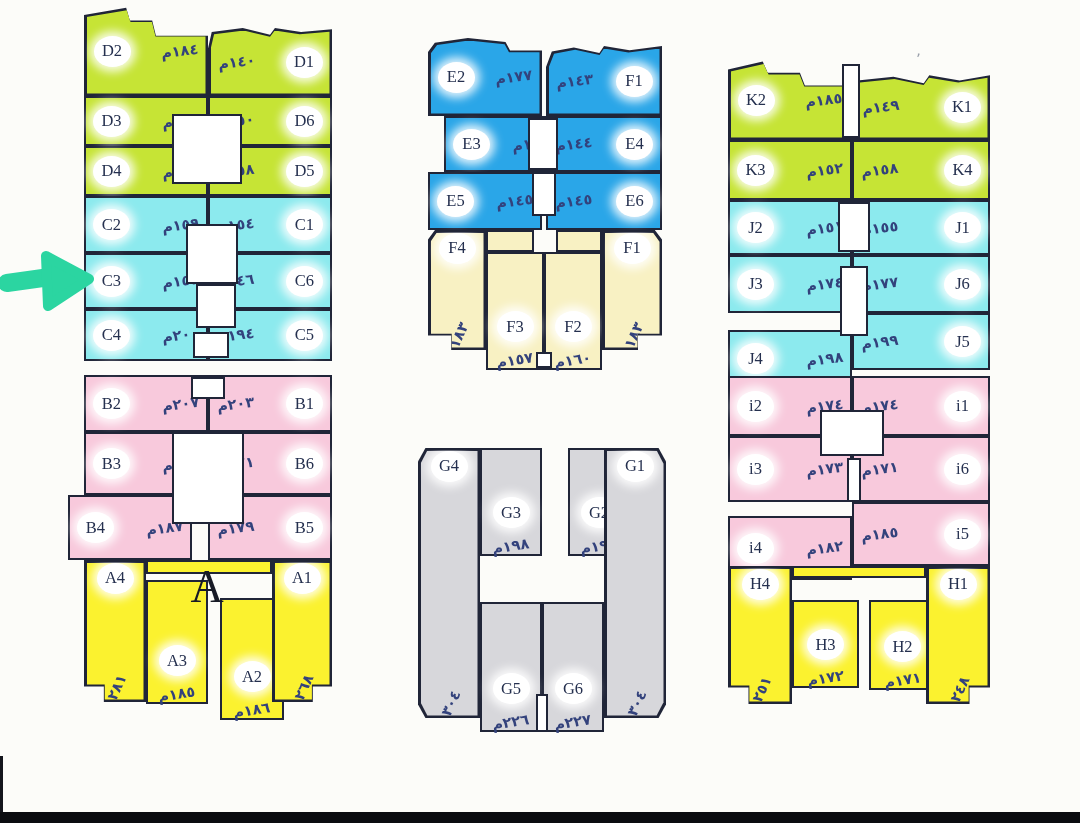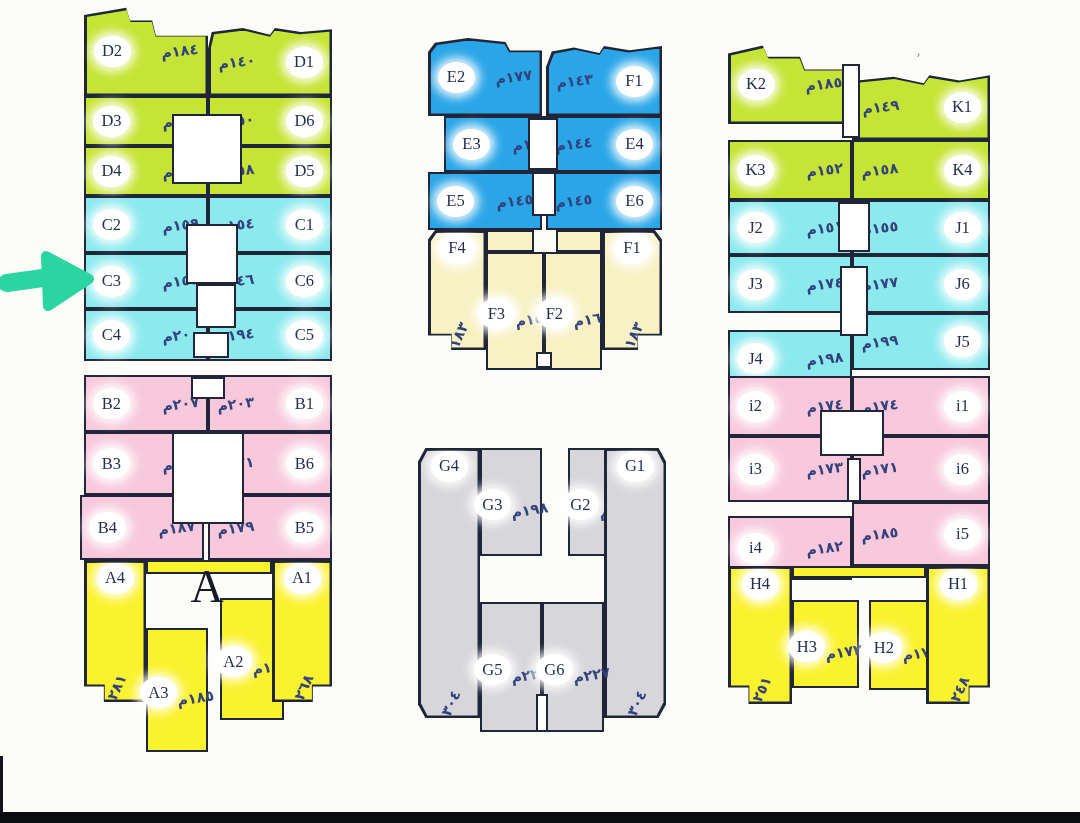--- a/index.html
+++ b/index.html
@@ -2,21 +2,21 @@
 <html><head>
 <meta charset="utf-8">
 <style>
   html,body{margin:0;background:#e8e8e8}
   .stage{position:relative;width:1080px;height:823px;background:#fcfcf9;overflow:hidden;font-family:"Liberation Sans",sans-serif}
   .unit{position:absolute;box-sizing:border-box;border:2.5px solid #202538;background:var(--c,#fff);display:flex;align-items:center;justify-content:space-between;padding:0 7px}
   .shape{position:absolute;background:#202538;clip-path:var(--p)}
   .shape>.fill{position:absolute;inset:2.5px;clip-path:var(--p);background:var(--c,#fff);display:flex;align-items:center;justify-content:space-between;padding:0 7px;box-sizing:border-box}
   .green{--c:#c6e435}.cyan{--c:#8ceaee}.blue{--c:#2aa6e8}.cream{--c:#f8f1c3}.pink{--c:#f8c9dc}.yellow{--c:#fbf22f}.gray{--c:#d7d7db}
   .cr{flex-direction:row-reverse}
-  .tc{flex-direction:row;justify-content:center;padding-top:5px}
+  .tc{flex-direction:column;justify-content:flex-end;padding-top:5px}
   .tall{flex-direction:column;justify-content:flex-start;padding-top:6px}
   .tall .area{transform:rotate(-66deg);margin-top:28px}
   .tc .area{transform:rotate(-9deg);margin-top:10px}
   .chip{min-width:37px;height:31px;border-radius:50%;background:#fff;display:flex;align-items:center;justify-content:center;font-family:"Liberation Serif",serif;font-size:16.5px;color:#25304f;box-shadow:0 0 10px 5px rgba(255,255,255,.85)}
   .area{font-family:"DejaVu Sans",sans-serif;font-size:14.5px;font-weight:700;color:#33427c;transform:rotate(-7deg);white-space:nowrap}
   .core{position:absolute;background:#fff;border:2px solid #202538;box-sizing:border-box}
   .band{padding:0}
   .bigA{position:absolute;left:180px;top:560px;width:54px;text-align:center;font-family:"Liberation Serif",serif;font-size:46px;color:#171a26}
   .bbar{position:absolute;left:0;top:812px;width:1080px;height:11px;background:#0b0c10}
   .sliver{position:absolute;left:0;top:756px;width:3px;height:58px;background:#14151c}
@@ -91,37 +91,37 @@
       <span class="area" dir="rtl">٢٠٣م</span>
     </div>
   <div class="unit pink cl" style="left:84px;top:432px;width:124px;height:63px">
       <span class="chip">B3</span>
       <span class="area" dir="rtl">١٧٧م</span>
     </div>
   <div class="unit pink cr" style="left:208px;top:432px;width:124px;height:63px">
       <span class="chip">B6</span>
       <span class="area" dir="rtl">١٧١م</span>
     </div>
-  <div class="unit pink cl" style="left:80px;top:495px;width:124px;height:65px">
+  <div class="unit pink cl" style="left:68px;top:495px;width:124px;height:65px">
       <span class="chip">B4</span>
       <span class="area" dir="rtl">١٨٧م</span>
     </div>
   <div class="unit pink cr" style="left:208px;top:495px;width:124px;height:65px">
       <span class="chip">B5</span>
       <span class="area" dir="rtl">١٧٩م</span>
     </div>
 
   <div class="unit yellow band" style="left:146px;top:560px;width:126px;height:14px"></div>
   <div class="shape yellow" style="left:84px;top:560px;width:62px;height:142px;--p:polygon(0% 0%,100% 0%,100% 100%,32% 100%,32% 89%,0% 89%)">
       <div class="fill tall">
         <span class="chip">A4</span>
         <span class="area" dir="rtl">٢٨١م</span>
       </div>
     </div>
-  <div class="unit yellow tc" style="left:146px;top:628px;width:62px;height:124px">
+  <div class="unit yellow tc" style="left:146px;top:580px;width:62px;height:124px">
       <span class="chip">A3</span>
       <span class="area" dir="rtl">١٨٥م</span>
     </div>
   <div class="unit yellow tc" style="left:220px;top:598px;width:64px;height:122px">
       <span class="chip">A2</span>
       <span class="area" dir="rtl">١٨٦م</span>
     </div>
   <div class="shape yellow" style="left:272px;top:560px;width:60px;height:142px;--p:polygon(0% 0%,100% 0%,100% 89%,68% 89%,68% 100%,0% 100%)">
       <div class="fill tall">
         <span class="chip">A1</span>
@@ -204,21 +204,21 @@
     </div>
   <div class="unit gray tc" style="left:480px;top:602px;width:62px;height:130px">
       <span class="chip">G5</span>
       <span class="area" dir="rtl">٢٢٦م</span>
     </div>
   <div class="unit gray tc" style="left:542px;top:602px;width:62px;height:130px">
       <span class="chip">G6</span>
       <span class="area" dir="rtl">٢٢٧م</span>
     </div>
 
-  <div class="shape green" style="left:728px;top:44px;width:124px;height:80px;--p:polygon(0% 12%,28% 2%,32% 16%,58% 16%,62% 32%,100% 32%,100% 100%,0% 100%)">
+  <div class="shape green" style="left:728px;top:60px;width:124px;height:80px;--p:polygon(0% 12%,28% 2%,32% 16%,58% 16%,62% 32%,100% 32%,100% 100%,0% 100%)">
       <div class="fill cl">
         <span class="chip">K2</span>
         <span class="area" dir="rtl">١٨٥م</span>
       </div>
     </div>
   <div class="shape green" style="left:852px;top:74px;width:138px;height:66px;--p:polygon(0% 32%,4% 10%,30% 4%,52% 14%,56% 2%,78% 10%,100% 2%,100% 100%,0% 100%)">
       <div class="fill cr">
         <span class="chip">K1</span>
         <span class="area" dir="rtl">١٤٩م</span>
       </div>

